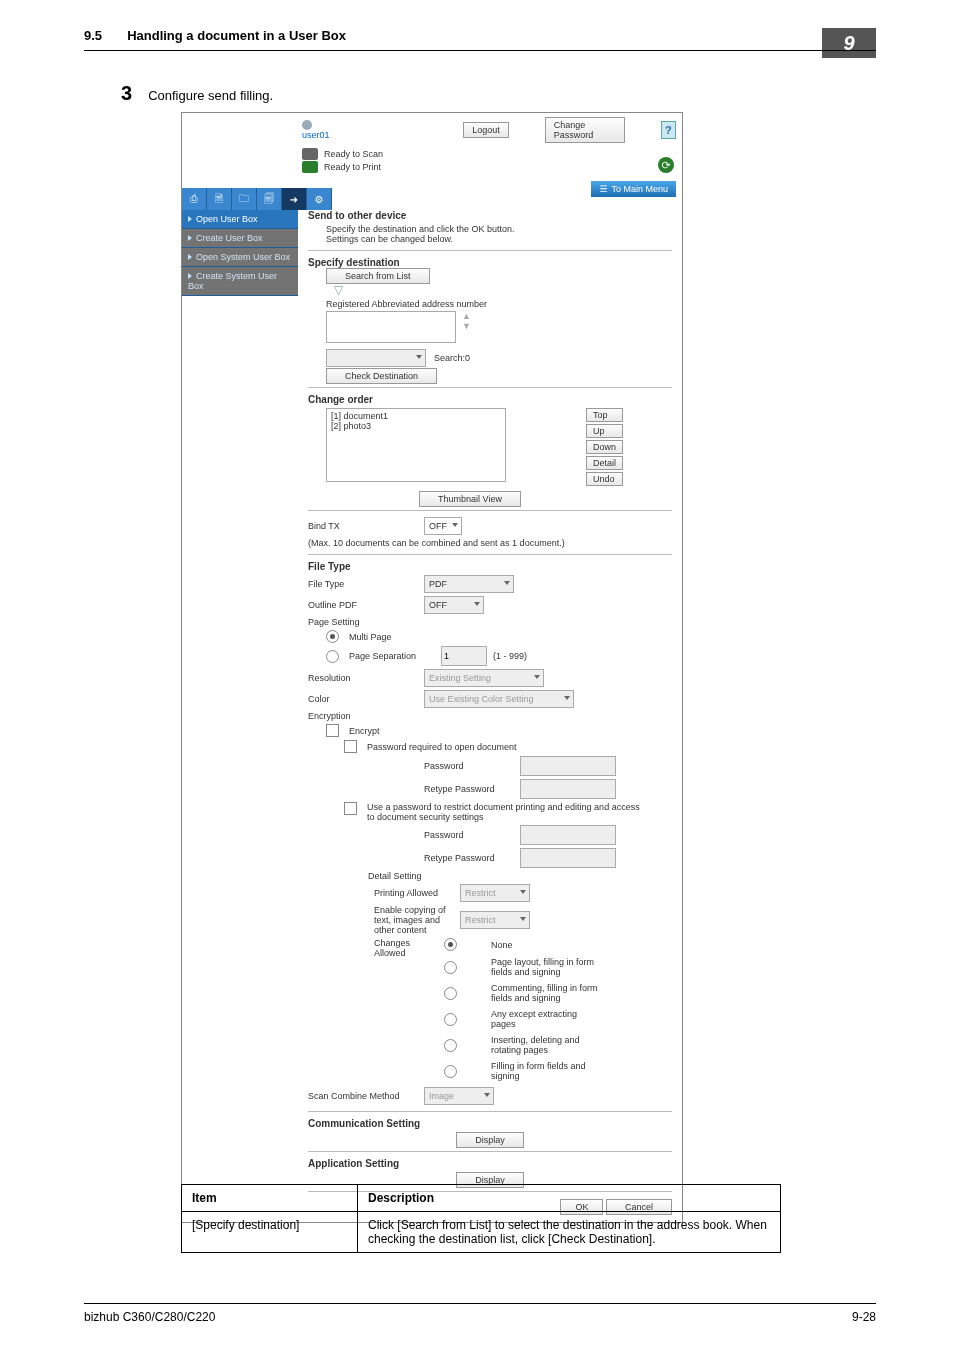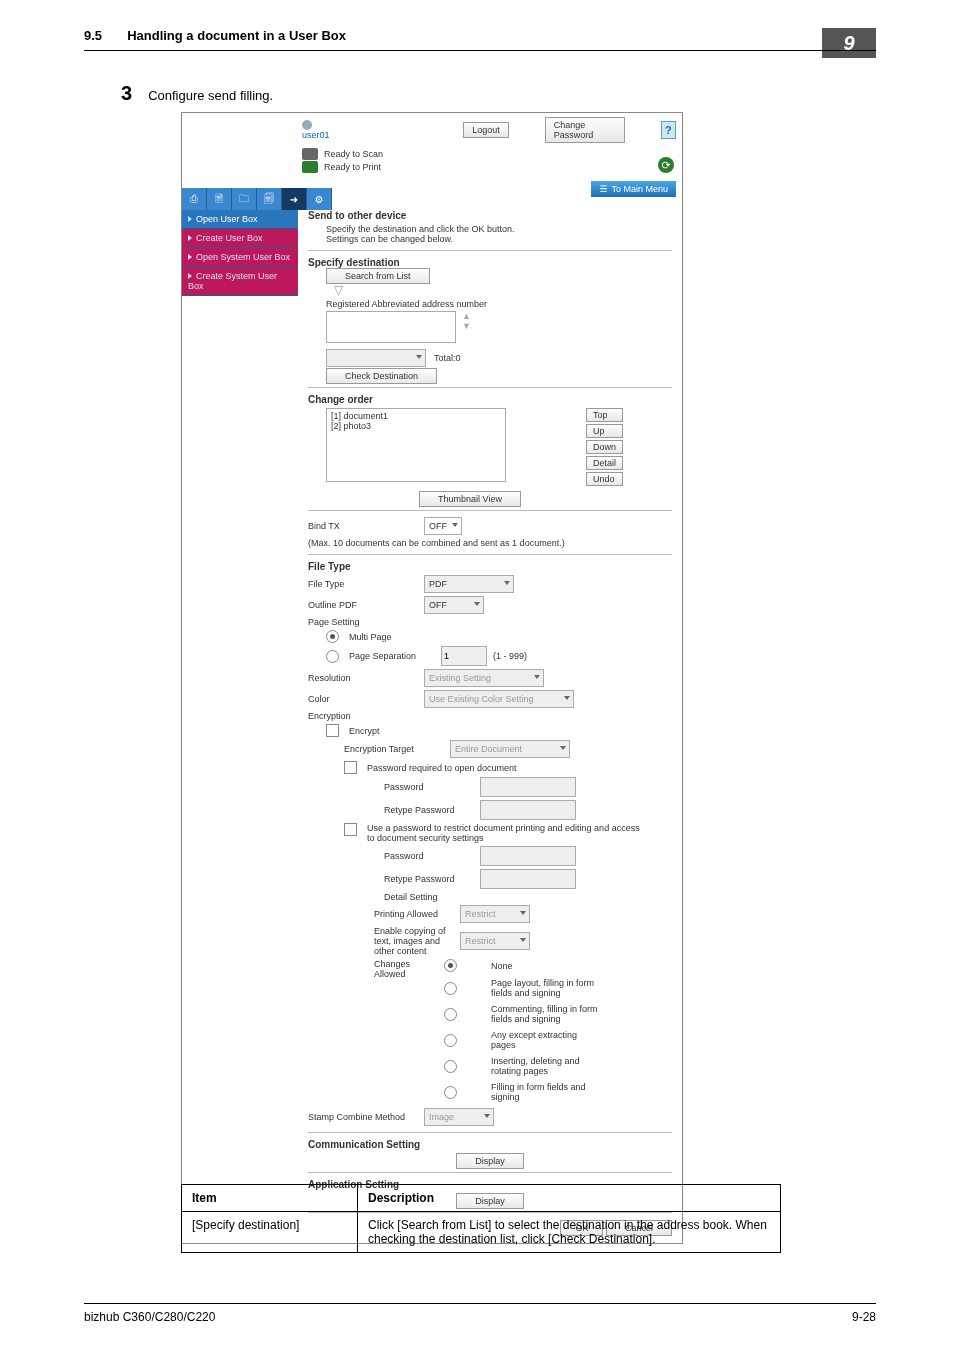--- a/index.html
+++ b/index.html
@@ -87,21 +87,21 @@
     display:flex;align-items:center;gap:4px;
   }
   .sidebar {
     position:absolute; left:0; top:97px; width:116px;
   }
   .sidebar .item {
     padding:4px 6px; font-size:9px; color:#fff; cursor:pointer;
     border-bottom:1px solid #1e5f99;
   }
   .sidebar .item.active { background:#2976bd;}
-  .sidebar .item.normal { background:#be185d; color:#cfe3f5;}
+  .sidebar .item.normal { background:#737373; color:#cfe3f5;}
   .tri { display:inline-block; width:0;height:0;border-top:3px solid transparent;border-bottom:3px solid transparent;border-left:4px solid #bfe0ff; margin-right:4px;}
 
   .content-area {
     margin-left:116px; padding:6px 10px 10px 10px; position:relative;
   }
   .sect-heading { font-weight:bold; font-size:10px; margin:4px 0 3px;}
   .content-area .note-text { font-size:9px; color:#333; }
   .content-area hr { border:0; border-top:1px solid #bbb; margin:6px 0;}
 
   .field-btn {
@@ -123,21 +123,21 @@
     border:1px solid #aaa; background:#fff; width:170px; height:68px; font-size:9px;
     padding:2px 4px; overflow:hidden;
   }
   .reorder-btns { display:flex; flex-direction:column; gap:2px; }
   .reorder-btns .btn { padding:1px 6px;}
 
   .form-row { display:flex; align-items:center; margin:3px 0; gap:6px;}
   .lbl { width:110px;}
   .indented { margin-left:18px;}
   .indented2 { margin-left:36px;}
-  .indented3 { margin-left:76px;}
+  .indented3 { margin-left:60px;justify-content:center;}
   .cb { width:11px;height:11px;border:1px solid #888;background:#fff;display:inline-block;margin-right:4px;vertical-align:middle;}
   .radio { width:11px;height:11px;border:1px solid #888;border-radius:50%;background:#fff;display:inline-block;margin-right:4px;}
   .radio.on::after { content:"";display:block;width:5px;height:5px;background:#555;border-radius:50%;margin:3px;}
 
   .btn-row { text-align:center; margin:6px 0;}
   .ok-cancel { text-align:right; margin-top:10px;}
 
   
   .tbl {
     position:absolute; top:1184px; left:181px; width:600px;
@@ -230,21 +230,21 @@
       <span class="field-btn">Search from List</span>
     </div>
     <div class="arrowdown">▽</div>
     <div class="indented note-text">Registered Abbreviated address number</div>
     <div class="indented" style="display:flex;gap:6px;margin-top:2px;align-items:flex-start;">
       <div class="listbox" style="height:26px;width:120px;"></div>
       <div style="color:#aaa;align-self:flex-start;">▲<br>▼</div>
     </div>
     <div class="indented" style="display:flex;gap:8px;align-items:center;margin-top:6px;">
       <span class="sel" style="width:80px;"></span>
-      <span class="note-text">Total:0</span>
+      <span class="note-text">Search:0</span>
     </div>
     <div class="indented" style="margin-top:4px;">
       <span class="field-btn">Check Destination</span>
     </div>
     <hr>
 
     <div class="sect-heading">Change order</div>
     <div class="indented" style="display:flex;gap:80px;">
       <div class="listbox">
         <div>[1] document1</div>
@@ -297,24 +297,20 @@
     <div class="form-row">
         <span class="lbl">Color</span>
         <span class="sel" style="width:130px;color:#999;">Use Existing Color Setting</span>
       </div>
     <div class="note-text">Encryption</div>
     <div class="form-row indented">
         <span class="cb"></span>
         <span>Encrypt</span>
       </div>
     <div class="form-row indented2">
-        <span style="width:100px;">Encryption Target</span>
-        <span class="sel" style="width:100px;color:#999;">Entire Document</span>
-      </div>
-    <div class="form-row indented2">
         <span class="cb"></span>
         <span>Password required to open document</span>
       </div>
     <div class="form-row indented3">
         <span style="width:90px;">Password</span>
         <input class="inp disabled" style="">
       </div>
     <div class="form-row indented3">
         <span style="width:90px;">Retype Password</span>
         <input class="inp disabled" style="">
@@ -365,21 +361,21 @@
             <span style="width:110px;">Inserting, deleting and rotating pages</span>
           </div>
         <div style="display:flex;gap:30px;align-items:center;">
             <span class="radio"></span>
             <span style="width:110px;">Filling in form fields and signing</span>
           </div>
       </div>
     </div>
 
     <div class="form-row" style="margin-top:6px;">
-        <span class="lbl">Stamp Combine Method</span>
+        <span class="lbl">Scan Combine Method</span>
         <span class="sel" style="width:50px;color:#999;">Image</span>
       </div>
     <hr>
 
     <div class="sect-heading">Communication Setting</div>
     <div class="btn-row"><span class="field-btn">Display</span></div>
     <hr>
 
     <div class="sect-heading">Application Setting</div>
     <div class="btn-row"><span class="field-btn">Display</span></div>

